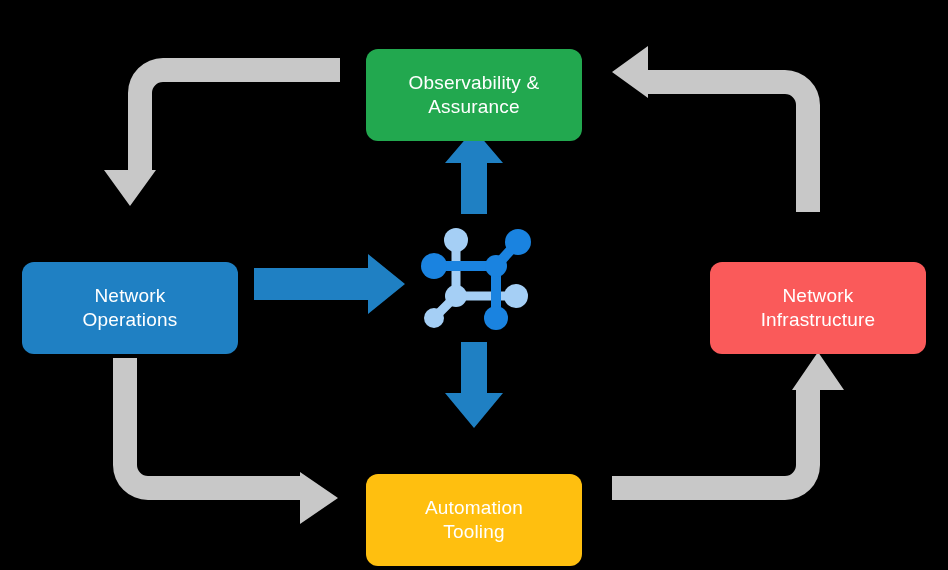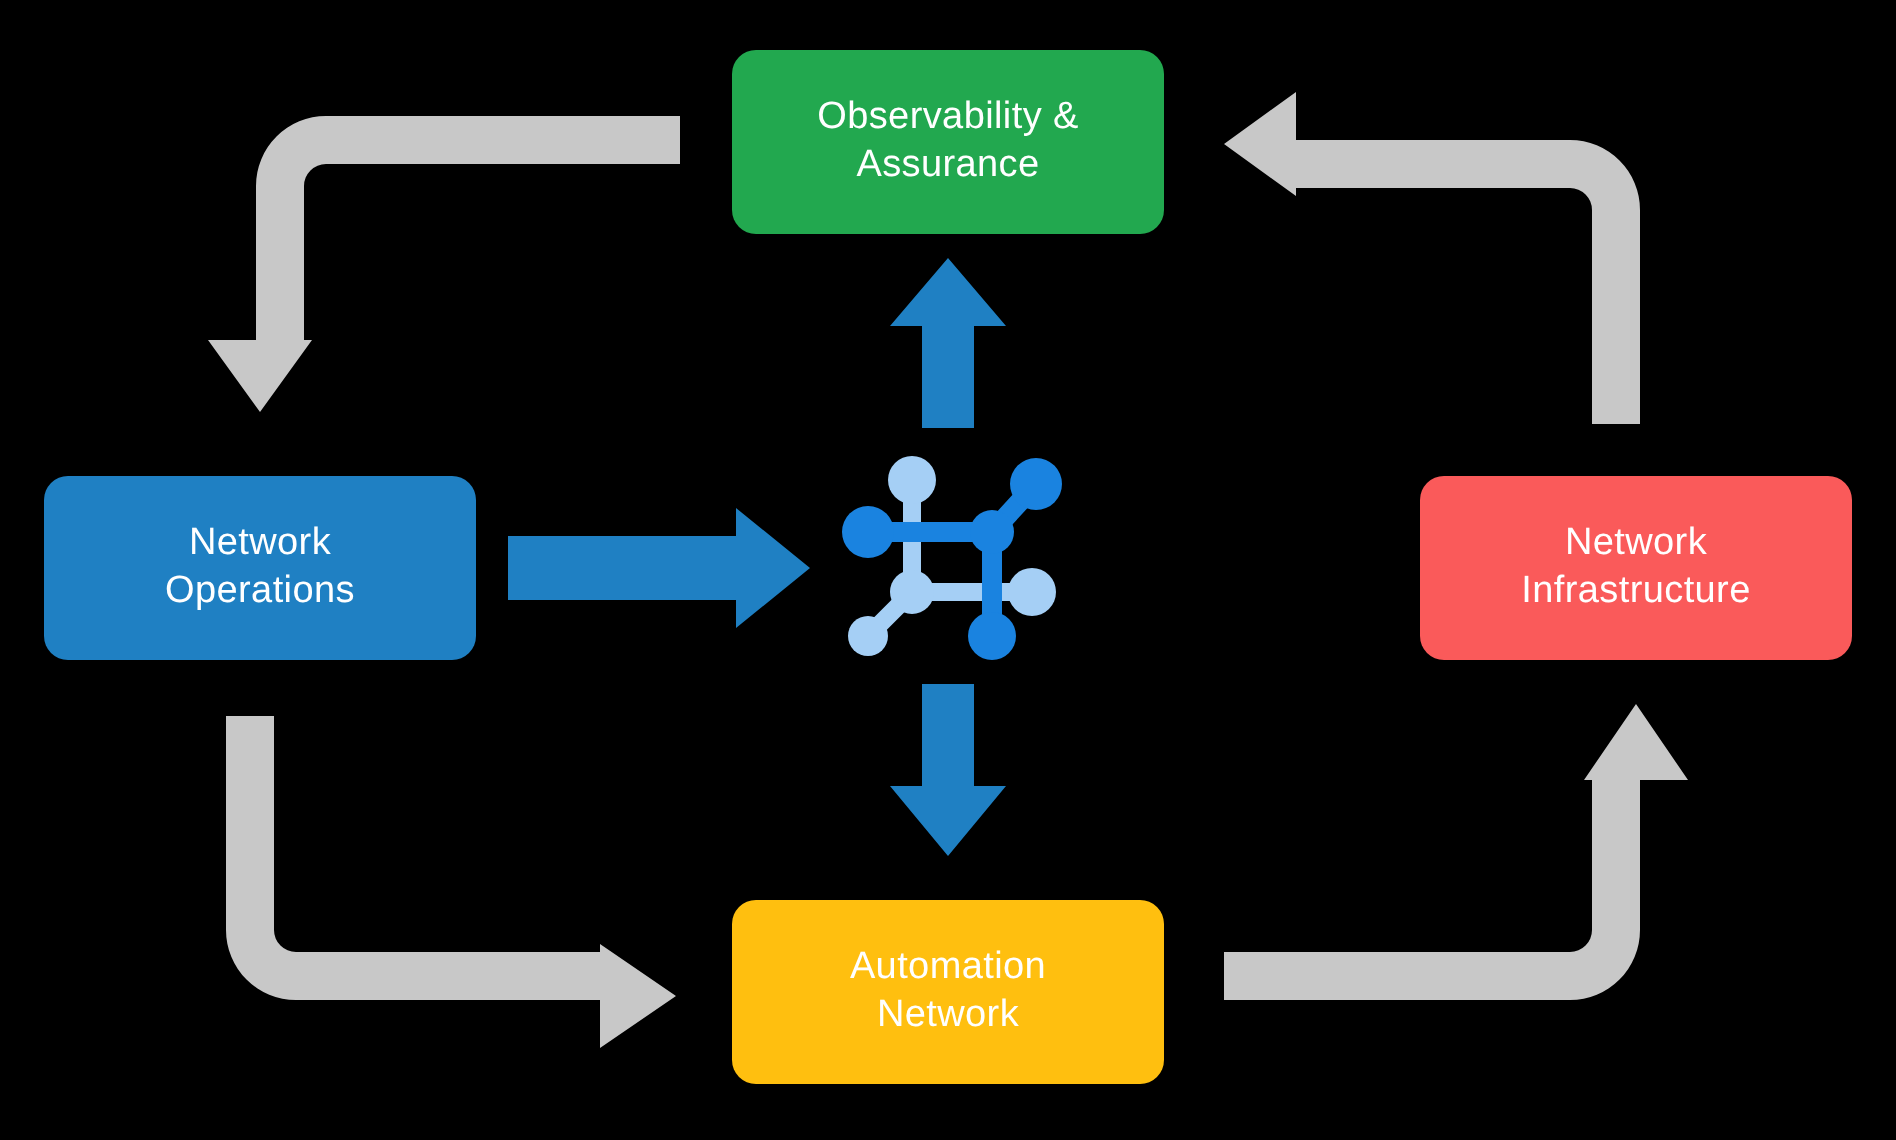--- a/index.html
+++ b/index.html
@@ -35,20 +35,21 @@
     justify-content: center;
     text-align: center;
     color: #ffffff;
     font-size: 19px;
     line-height: 1.28;
     font-weight: 400;
     letter-spacing: 0.2px;
     box-sizing: border-box;
     padding: 6px 10px;
     z-index: 5;
+    margin-top: 24px;
   }
   #box-observability {
     left: 366px;
     top: 25px;
     width: 216px;
     height: 92px;
   }
   #box-network-operations {
     left: 22px;
     top: 238px;
@@ -160,16 +161,16 @@
 Operations</span>
   </div>
 
   <div class="node-box" id="box-network-infrastructure" style="background:#fa5a5a;">
     <span class="box-label">Network
 Infrastructure</span>
   </div>
 
   <div class="node-box" id="box-automation-tooling" style="background:#ffbf0f;">
     <span class="box-label">Automation
-Network</span>
+Tooling</span>
   </div>
 
 </div>
 
 </body></html>

